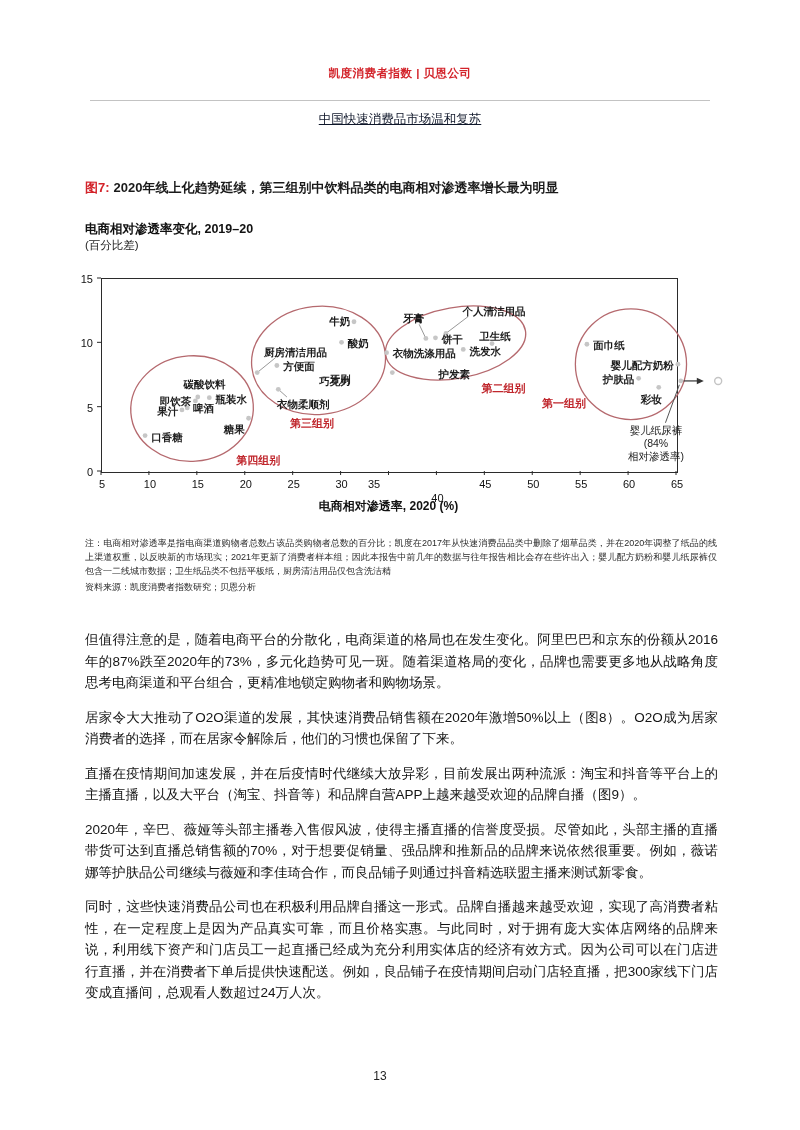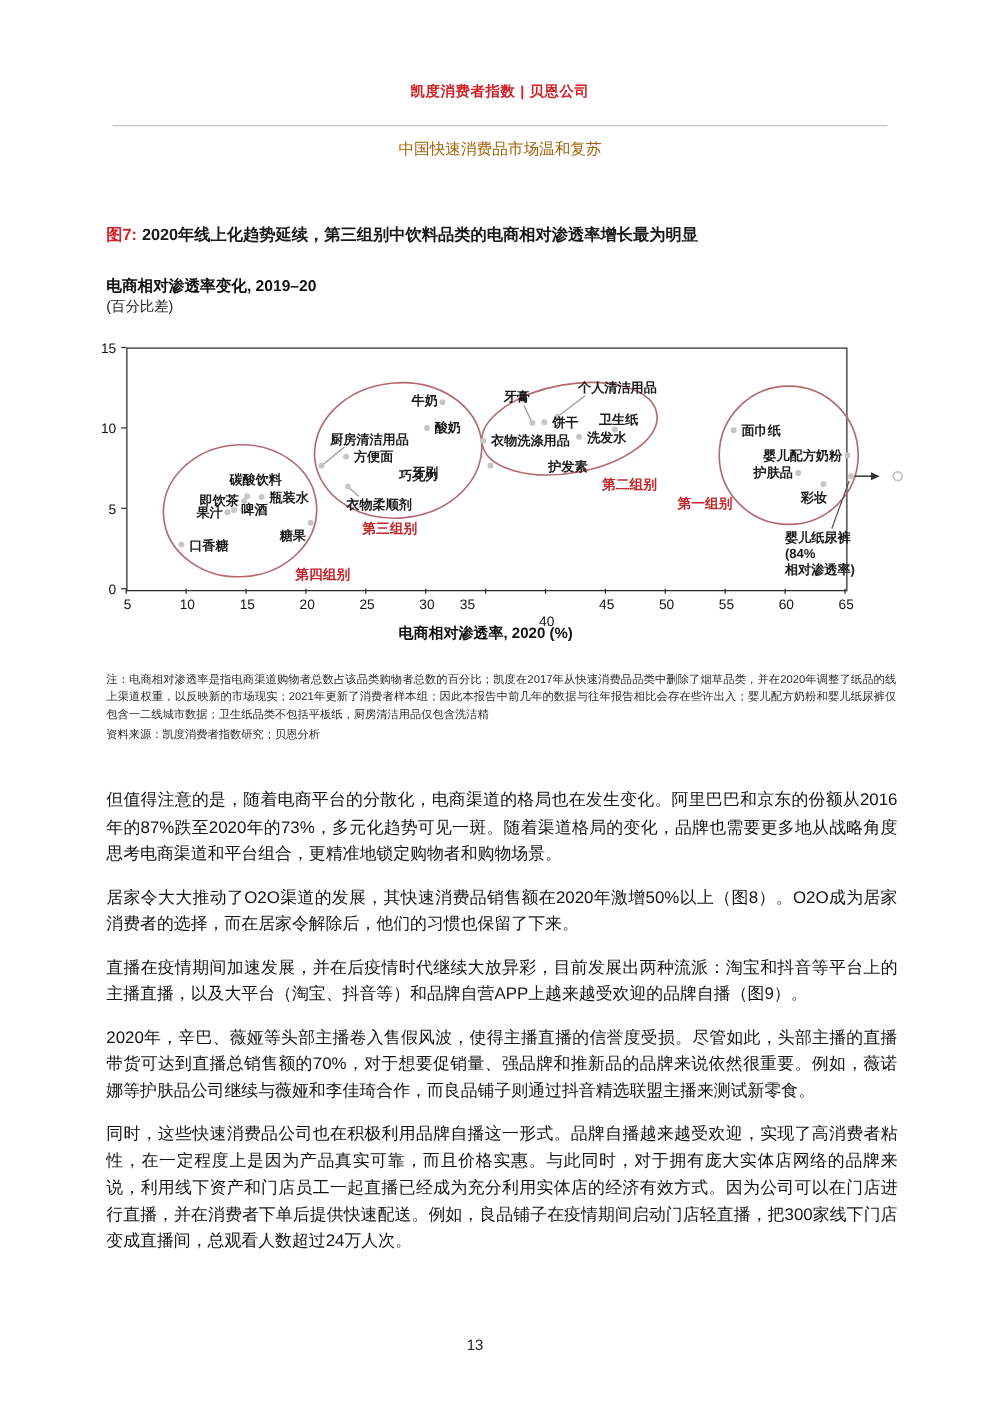--- a/index.html
+++ b/index.html
@@ -4,32 +4,32 @@
 <style>
   html,body{margin:0;padding:0;}
   body{
     width:800px;height:1130px;background:#ffffff;position:relative;
     font-family:"Liberation Sans","DejaVu Sans",sans-serif;color:#141414;
     -webkit-font-smoothing:antialiased;
   }
   .abs{position:absolute;}
   .header{top:66px;left:0;width:800px;text-align:center;font-size:11.5px;font-weight:700;color:#d3232a;letter-spacing:.5px;}
   .rule{top:100px;left:90px;width:620px;height:1px;background:#c3c3c3;}
-  .subtitle{top:111px;left:0;width:800px;text-align:center;font-size:12.5px;font-weight:500;color:#a16207;}
+  .subtitle{top:111px;left:0;width:800px;text-align:center;font-size:12.5px;font-weight:500;color:#0f172a;text-decoration:underline;}
   .figcap{top:179px;left:85px;width:640px;font-size:13px;font-weight:700;color:#1a1a1a;}
   .figcap .figlabel{color:#d3232a;margin-right:4px;}
   .chart-title{top:221px;left:85px;font-size:12.5px;font-weight:700;color:#111;}
   .chart-subtitle{top:238px;left:85px;font-size:11.5px;font-weight:400;color:#222;}
   #plot{top:278px;left:101px;width:575px;height:193px;border:1.5px solid #2b2b2b;}
   #plot svg{position:absolute;left:-1px;top:-1px;overflow:visible;}
   .pt-label{position:absolute;font-size:10.5px;font-weight:600;color:#1c1c1c;white-space:nowrap;line-height:1.15;}
   .grp-label{position:absolute;font-size:11px;font-weight:700;color:#c0272d;white-space:nowrap;}
   .xtick{position:absolute;font-size:11px;color:#111;transform:translate(-50%,0);top:199px;}
   .ytick{position:absolute;font-size:11px;color:#111;transform:translate(-100%,-50%);left:-9px;}
-  .annot{position:absolute;font-size:10.5px;font-weight:700;color:#1c1c1c;text-align:left;white-space:nowrap;transform:translate(-50%,-50%);line-height:1.25;}
+  .annot{position:absolute;font-size:10.5px;font-weight:400;color:#1c1c1c;text-align:center;white-space:nowrap;transform:translate(-50%,-50%);line-height:1.25;}
   .xaxis-title{top:498px;left:101px;width:575px;text-align:center;font-size:12px;font-weight:700;color:#111;}
   .notes{top:536px;left:85px;width:632px;font-size:9px;line-height:1.58;color:#2b2b2b;font-weight:500;text-align:justify;}
   .source{top:581px;left:85px;width:632px;font-size:9px;line-height:1.5;color:#2b2b2b;font-weight:500;}
   .bodytext{top:625px;left:85px;width:633px;font-size:13.5px;line-height:21.5px;font-weight:500;color:#141414;text-align:justify;}
   .bodytext p{margin:4px 0 13px 0;}
   .pagenum{top:1069px;left:0;width:760px;text-align:center;font-size:12px;color:#222;}
 </style>
 </head>
 <body>
 

